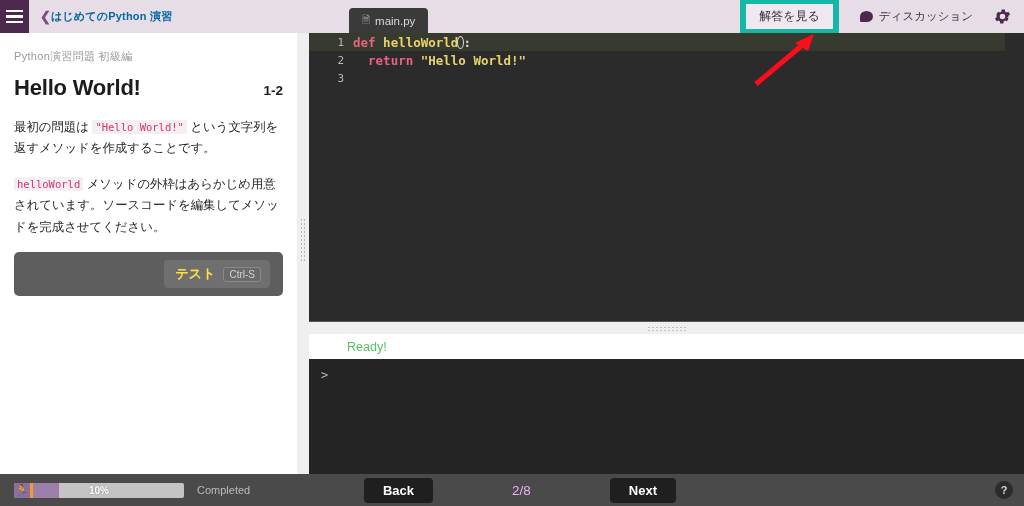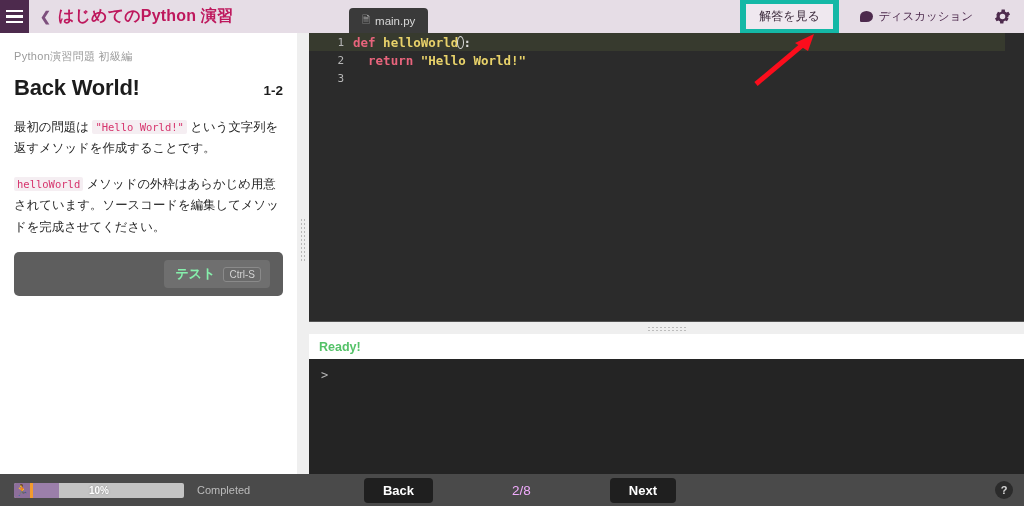--- a/index.html
+++ b/index.html
@@ -22,21 +22,21 @@
     width:29px; height:33px; background:#4d2a4d;
     display:flex; flex-direction:column; justify-content:center;
     align-items:center; gap:3px; cursor:pointer; flex:0 0 auto;
   }
   #hamburger-btn i { display:block; width:17px; height:2.6px; background:#fff; }
   #back-chevron {
     margin-left:11px; color:#7d4f7d; font-size:13px;
     font-weight:bold; line-height:1; cursor:pointer;
   }
   #left-title {
-    margin-left:7px; font-size:16px; font-weight:bold; color:#be185d;
+    font-size:11px; font-weight:bold; color:#0369a1;
     letter-spacing:.2px;
   }
 
   #left-body { padding:16px 14px 0 14px; }
   #category {
     font-size:11px; color:#9b9b9b; letter-spacing:.3px; margin-bottom:11px;
   }
   #title-row {
     display:flex; align-items:baseline; justify-content:space-between;
     margin-bottom:16px;
@@ -54,21 +54,21 @@
 
   #test-bar {
     margin-top:8px; height:44px; background:#5e5e5e; border-radius:5px;
     display:flex; align-items:center; justify-content:flex-end;
     padding-right:13px;
   }
   #test-button {
     display:flex; align-items:center; gap:8px; background:#6f6f6f;
     border-radius:4px; padding:5px 9px 5px 12px; cursor:pointer;
   }
-  #test-label { color:#86efac; font-size:13px; font-weight:bold; }
+  #test-label { color:#fde047; font-size:13px; font-weight:bold; }
   #test-shortcut {
     font-size:10px; color:#d2d2d2; border:1px solid #8a8a8a;
     border-radius:3px; padding:1px 5px; background:#6a6a6a;
   }
 
   
   #v-splitter {
     position:absolute; left:297px; top:33px; width:12px; height:441px;
     background:#efefef; cursor:col-resize;
   }
@@ -151,21 +151,21 @@
   }
   #h-grip {
     width:40px; height:5px;
     background: radial-gradient(circle, #bcbcbc 37%, transparent 39%) 0 0/4px 3px;
   }
 
   #status-strip {
     height:25px; background:#ffffff; display:flex; align-items:center;
     padding-left:10px;
   }
-  #status-text { font-size:12.5px; font-weight:bold; color:#54c268; }
+  #status-text { font-size:12.5px; font-weight:normal; color:#54c268;margin-left:28px; }
 
   #console {
     height:134px; background:#242424; padding:9px 12px;
     font-family:"DejaVu Sans Mono", monospace; font-size:12px;
     color:#b5b5b5;
   }
 
   
   #bottom-bar {
     position:absolute; left:0; bottom:0; width:1024px; height:32px;
@@ -226,21 +226,21 @@
           <i></i>
       </div>
       <span id="back-chevron">❮</span>
       <span id="left-title">はじめてのPython 演習</span>
     </div>
 
     <div id="left-body">
       <div id="category">Python演習問題 初級編</div>
 
       <div id="title-row">
-        <span id="problem-title">Back World!</span>
+        <span id="problem-title">Hello World!</span>
         <span id="problem-number">1-2</span>
       </div>
 
       <p class="para">
         <span>最初の問題は </span><code class="inline">"Hello World!"</code><span> という文字列を返すメソッドを作成することです。</span>
       </p>
 
       <p class="para">
         <code class="inline">helloWorld</code><span> メソッドの外枠はあらかじめ用意されています。ソースコードを編集してメソッドを完成させてください。</span>
       </p>

